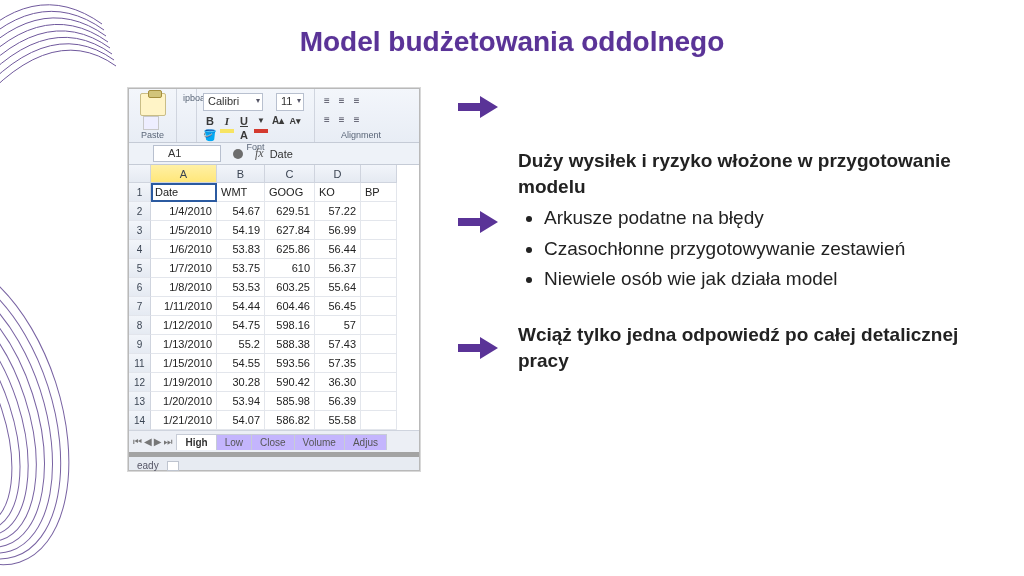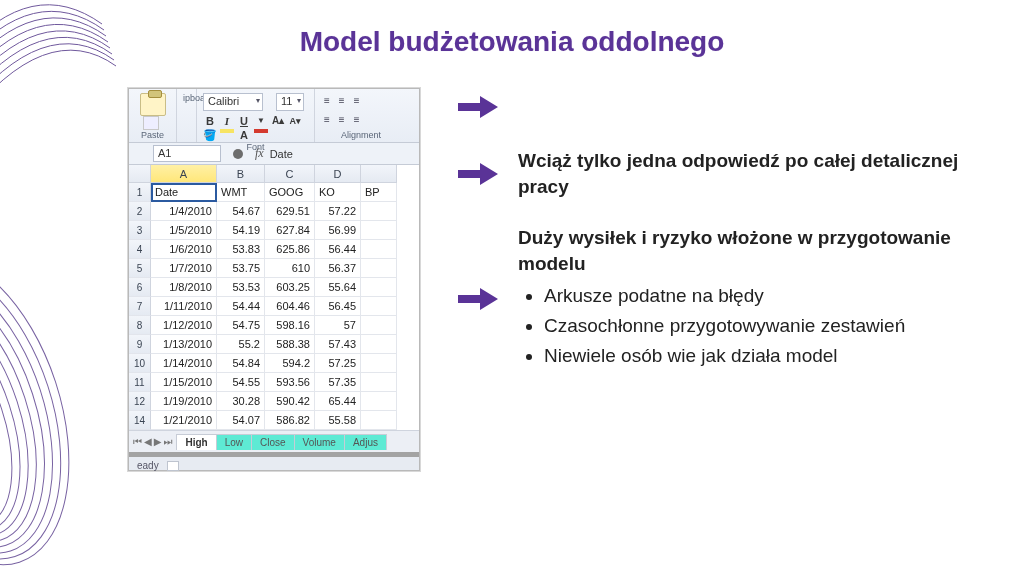--- a/index.html
+++ b/index.html
@@ -68,21 +68,21 @@
   .fontsel::after{ content:"▾"; position:absolute; right:2px; top:2px; font-size:8px; color:#556;}
   .btnrow { display:flex; gap:3px; }
   .btn { min-width:14px; height:14px; font-size:11px; line-height:14px; text-align:center; font-weight:700; color:#3a3a3a;}
   .btn.it{ font-style:italic; font-family: Georgia, serif;}
   .btn.un{ text-decoration:underline;}
   .swatch{ width:14px; height:4px; margin-top:1px;}
   .align .btnrow span{ border:1px solid transparent; padding:1px 2px; font-size:10px; color:#445;}
   .formula {
     display:flex; align-items:center; height:22px; border-bottom:1px solid #c5cbd6; background:#eef2f8;
   }
-  .namebox{ width:68px; border:1px solid #b8c0cf; background:#fff; margin-left:24px; height:17px; font-size:11px; padding-left:4px; line-height:15px; }
+  .namebox{ width:68px; border:1px solid #b8c0cf; background:#fff; margin-left:24px; height:17px; font-size:11px; padding-left:14px; line-height:15px; }
   .bullet{ width:10px; height:10px; border-radius:50%; background:#6d6d6d; margin:0 12px;}
   .fx{ font-style:italic; font-family: Georgia, serif; font-size:12px; color:#555; margin-right:6px;}
   .fval{ font-size:11px; color:#333;}
   .grid { background:#fff; }
   .ghead, .grow { display:flex; }
   .colh {
     flex: 0 0 auto; height:18px; background:linear-gradient(#f2f5fa,#e5eaf2);
     border-right:1px solid #cfd4de; border-bottom:1px solid #cfd4de;
     text-align:center; font-size:11px; line-height:18px; color:#3a4452;
   }
@@ -99,21 +99,21 @@
   .cell.l{ text-align:left; }
   .cell.r{ text-align:right; }
   .cell.hd{ font-weight:400; background:#fff; }
   .cell.sel{ outline:2px solid #2b5aa0; outline-offset:-2px; }
   .wA{ width:66px;} .wB{ width:48px;} .wC{ width:50px;} .wD{ width:46px;} .wE{ width:36px;}
   .wR{ width:22px;}
   .tabs{
     display:flex; align-items:center; height:22px; background:#eceff5; border-top:1px solid #cfd4de; font-size:10px;
   }
   .scrollends{ display:flex; gap:2px; padding:0 4px; color:#777;}
-  .sheet-tab{ padding:2px 8px; border:1px solid #c7ccd6; border-bottom:none; background:#5eead4; margin-right:-1px; color:#555;}
+  .sheet-tab{ padding:2px 8px; border:1px solid #c7ccd6; border-bottom:none; background:#c4b5fd; margin-right:-1px; color:#555;}
   .sheet-tab.active{ background:#fff; font-weight:700; color:#333;}
   .status{ height:18px; background:#e7ebf2; border-top:5px solid #a3a3a3; font-size:10px; padding-left:8px; line-height:18px; color:#556;}
   .status .sq{ display:inline-block; width:12px; height:10px; background:#fff; border:1px solid #bec4cf; margin-left:6px; vertical-align:middle;}
 
   
   .points { flex: 1; padding-top: 2px; }
   .block { display:flex; gap:18px; margin-bottom: 26px; }
   .arrow {
     flex: 0 0 48px; display:flex; align-items:center; justify-content:flex-end;
   }
@@ -295,41 +295,41 @@
             </div>
             <div class="grow">
               <div class="rowh">9</div>
               <div class="cell wA r">1/13/2010</div>
               <div class="cell wB r">55.2</div>
               <div class="cell wC r">588.38</div>
               <div class="cell wD r">57.43</div>
               <div class="cell wE r"></div>
             </div>
             <div class="grow">
-              <div class="rowh">10</div>
-              <div class="cell wA r">1/14/2010</div>
-              <div class="cell wB r">54.84</div>
-              <div class="cell wC r">594.2</div>
-              <div class="cell wD r">57.25</div>
-              <div class="cell wE r"></div>
-            </div>
-            <div class="grow">
               <div class="rowh">11</div>
               <div class="cell wA r">1/15/2010</div>
               <div class="cell wB r">54.55</div>
               <div class="cell wC r">593.56</div>
               <div class="cell wD r">57.35</div>
               <div class="cell wE r"></div>
             </div>
             <div class="grow">
               <div class="rowh">12</div>
               <div class="cell wA r">1/19/2010</div>
               <div class="cell wB r">30.28</div>
               <div class="cell wC r">590.42</div>
-              <div class="cell wD r">65.44</div>
+              <div class="cell wD r">36.30</div>
+              <div class="cell wE r"></div>
+            </div>
+            <div class="grow">
+              <div class="rowh">13</div>
+              <div class="cell wA r">1/20/2010</div>
+              <div class="cell wB r">53.94</div>
+              <div class="cell wC r">585.98</div>
+              <div class="cell wD r">56.39</div>
               <div class="cell wE r"></div>
             </div>
             <div class="grow">
               <div class="rowh">14</div>
               <div class="cell wA r">1/21/2010</div>
               <div class="cell wB r">54.07</div>
               <div class="cell wC r">586.82</div>
               <div class="cell wD r">55.58</div>
               <div class="cell wE r"></div>
             </div>
@@ -356,42 +356,42 @@
         <span class="sq"></span>
       </div>
     </div>
 
     <div class="points" id="points">
         <div class="block">
           <div class="arrow top">
             <svg viewBox="0 0 44 30">
               <path d="M2 11 L24 11 L24 4 L42 15 L24 26 L24 19 L2 19 Z" fill="#5a3397"></path>
             </svg>
-          </div>
-        </div>
-        <div class="block onlyh">
-          <div class="arrow">
-            <svg viewBox="0 0 44 30">
-              <path d="M2 11 L24 11 L24 4 L42 15 L24 26 L24 19 L2 19 Z" fill="#5a3397"></path>
-            </svg>
-          </div>
-          <div class="txt">
-            <div class="h">Wciąż tylko jedna odpowiedź po całej detalicznej pracy</div>
           </div>
         </div>
         <div class="block">
           <div class="arrow">
             <svg viewBox="0 0 44 30">
               <path d="M2 11 L24 11 L24 4 L42 15 L24 26 L24 19 L2 19 Z" fill="#5a3397"></path>
             </svg>
           </div>
           <div class="txt">
             <div class="h">Duży wysiłek i ryzyko włożone w przygotowanie modelu</div>
             <ul>
               <li>Arkusze podatne na błędy</li>
               <li>Czasochłonne przygotowywanie zestawień</li>
               <li>Niewiele osób wie jak działa model</li>
             </ul>
           </div>
         </div>
+        <div class="block onlyh">
+          <div class="arrow">
+            <svg viewBox="0 0 44 30">
+              <path d="M2 11 L24 11 L24 4 L42 15 L24 26 L24 19 L2 19 Z" fill="#5a3397"></path>
+            </svg>
+          </div>
+          <div class="txt">
+            <div class="h">Wciąż tylko jedna odpowiedź po całej detalicznej pracy</div>
+          </div>
+        </div>
       </div>
   </div>
 </div>
 
 </body></html>

